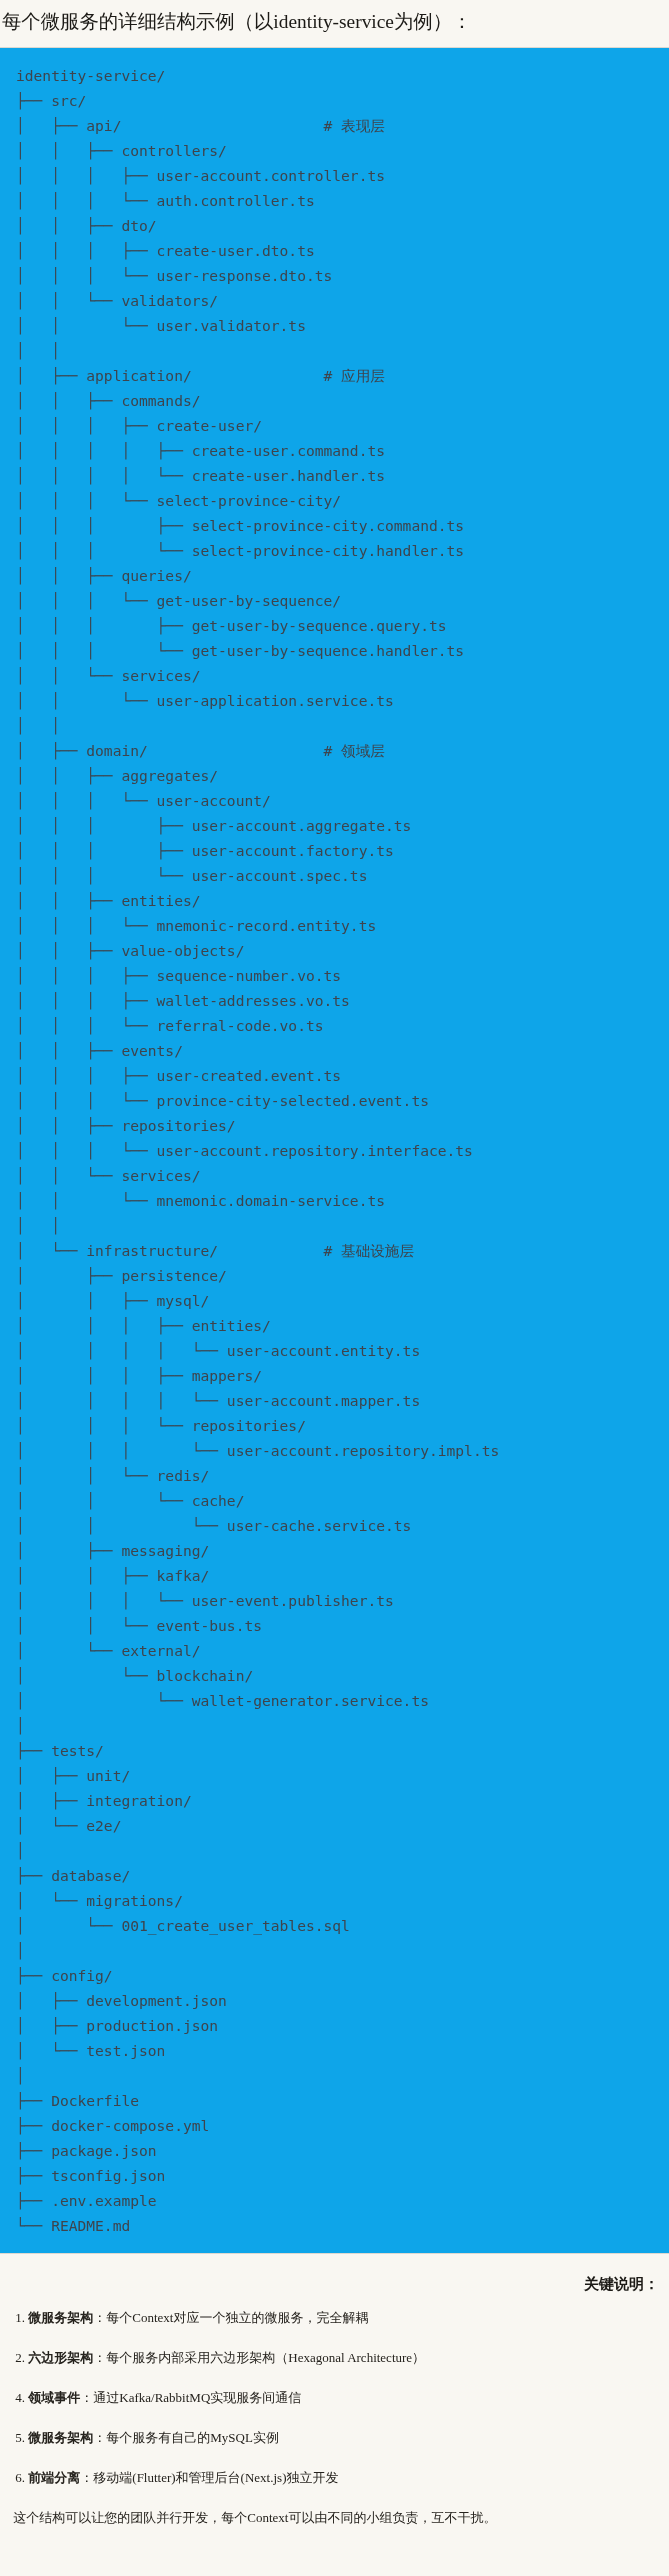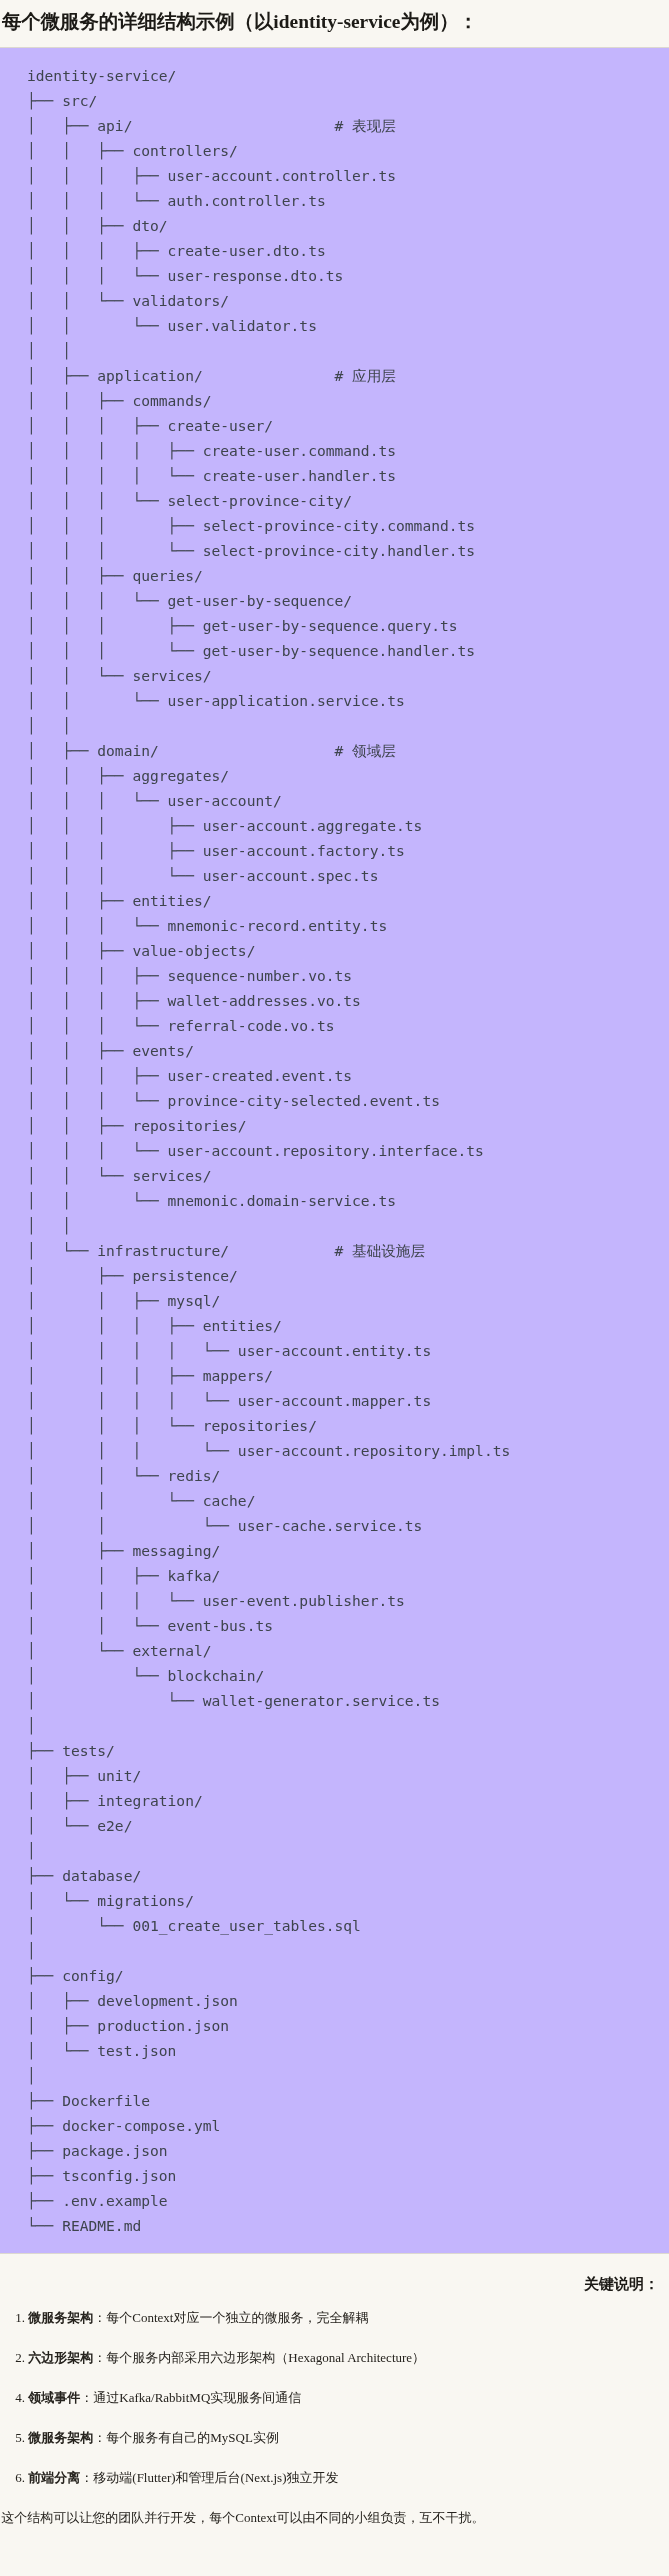--- a/index.html
+++ b/index.html
@@ -11,28 +11,28 @@
     height: 2576px;
     overflow: hidden;
     background: #f9f7f2;
     color: #26231e;
     font-family: "Liberation Serif", "DejaVu Serif", serif;
   }
   .page-title {
     margin: 8.8px 10px 12px 1.9px;
     font-size: 19.4px;
     line-height: 26px;
-    font-weight: bold;
+    font-weight: normal;
     color: #1c1a16;
   }
   .code-block {
-    background: #c4b5fd;
+    background: #0ea5e9;
     border-top: 0.6px solid #dcd8d0;
     border-bottom: 0.6px solid #dcd8d0;
-    padding: 15px 27px;
+    padding: 15px 16px;
   }
   .code-block pre {
     margin: 0;
     font-family: "DejaVu Sans Mono", "Liberation Mono", monospace;
     font-size: 14.6px;
     line-height: 25px;
     color: #3e444d;
     white-space: pre;
   }
   .notes {
@@ -50,21 +50,21 @@
   }
   .note-item {
     margin: 0 0 20px 0;
     padding-left: 14px;
   }
   .note-label {
     font-weight: bold;
   }
   .summary-paragraph {
     margin: 0;
-    padding-left: 0;
+    padding-left: 12px;
   }
 </style>
 </head>
 <body>
 
 <h3 class="page-title">每个微服务的详细结构示例（以identity-service为例）：</h3>
 
 <div class="code-block">
   <pre>identity-service/
 ├── src/

